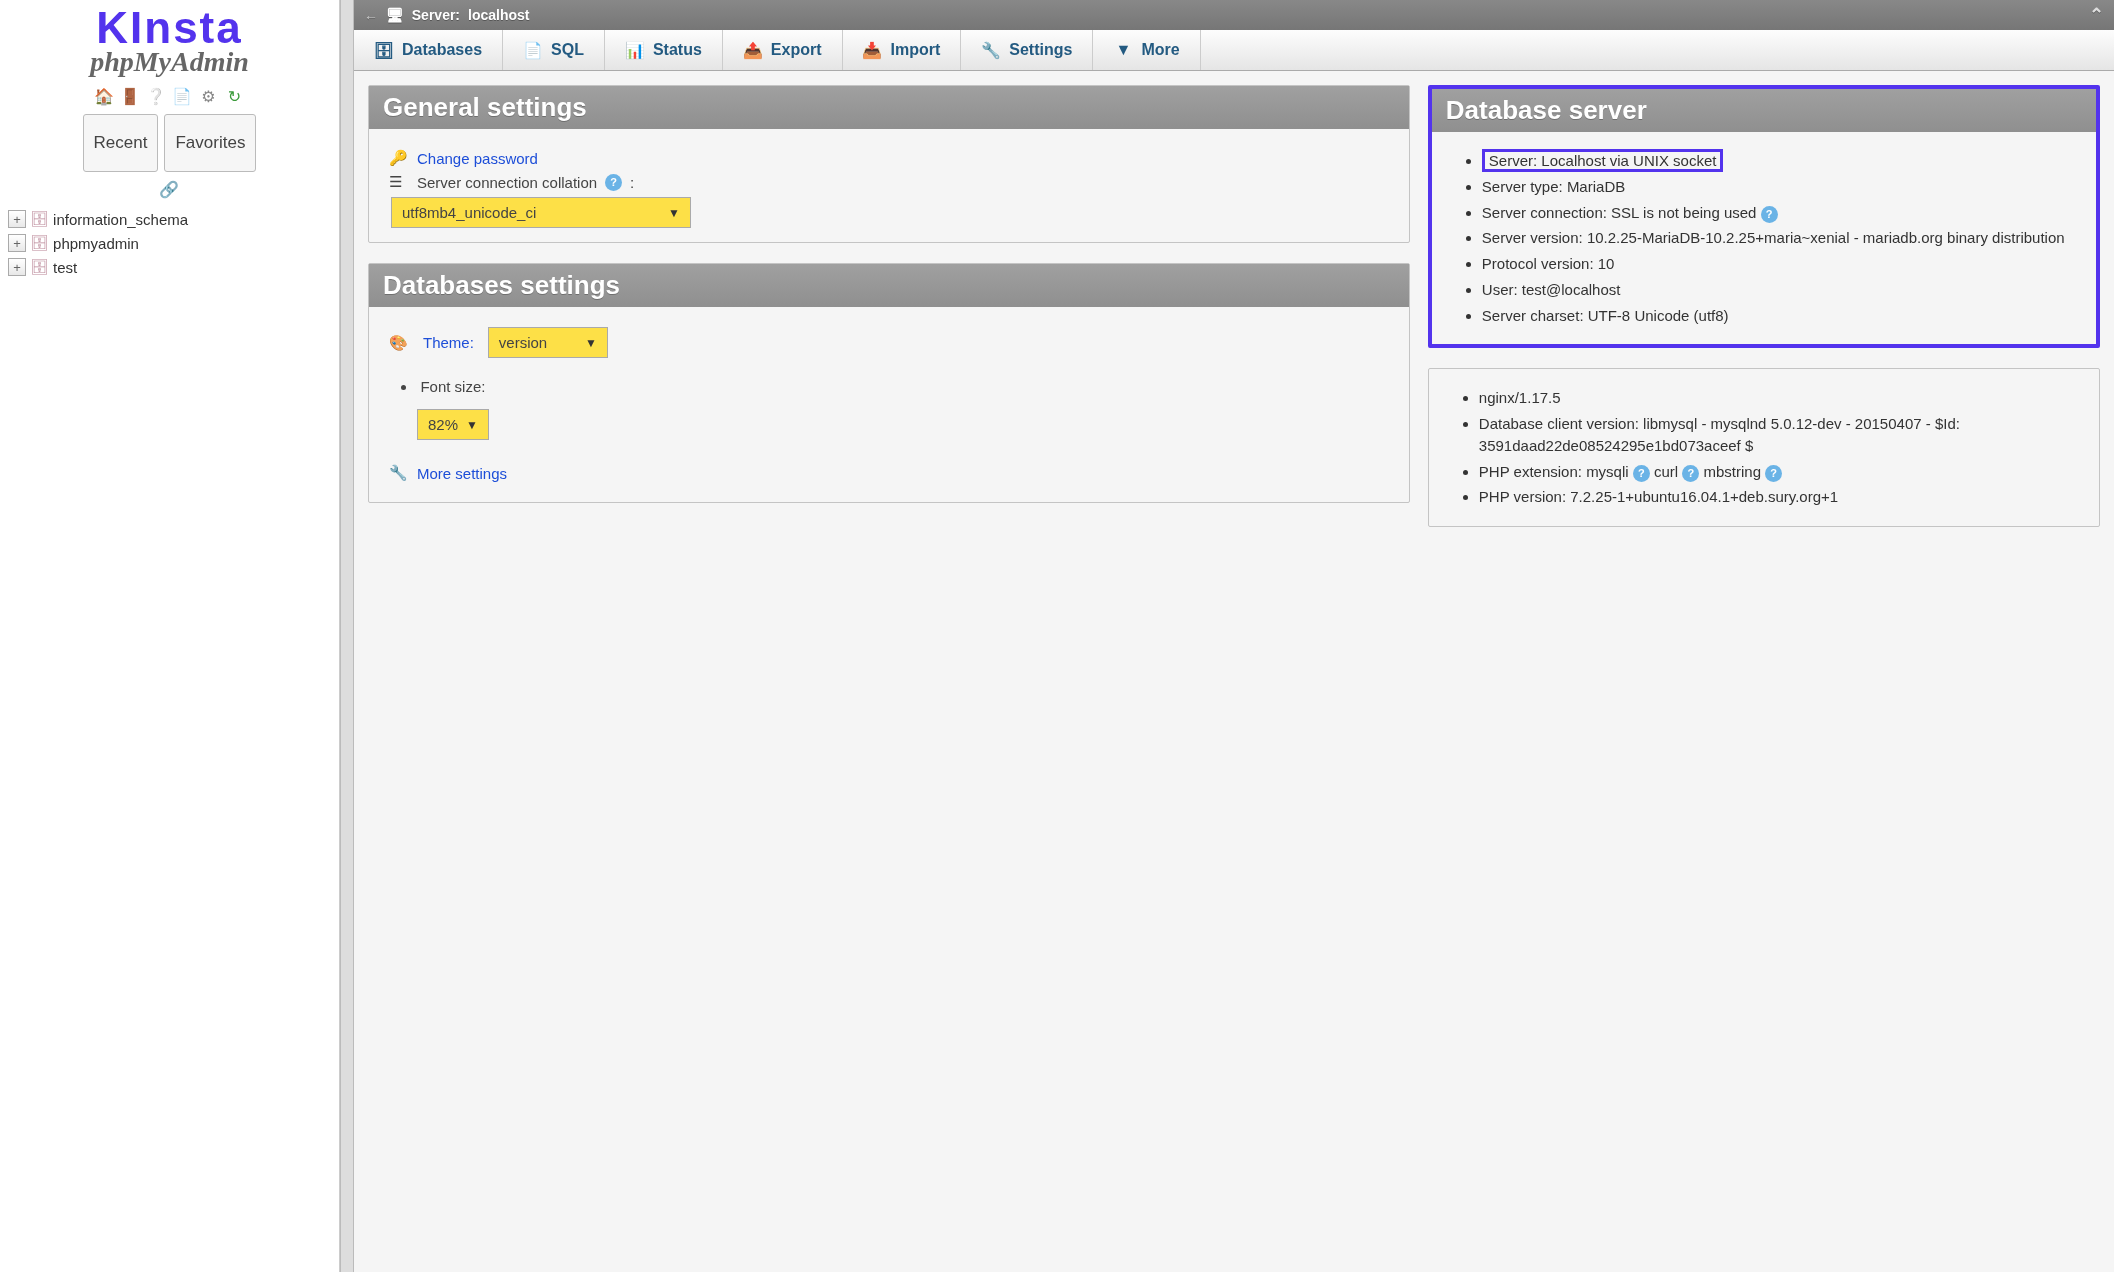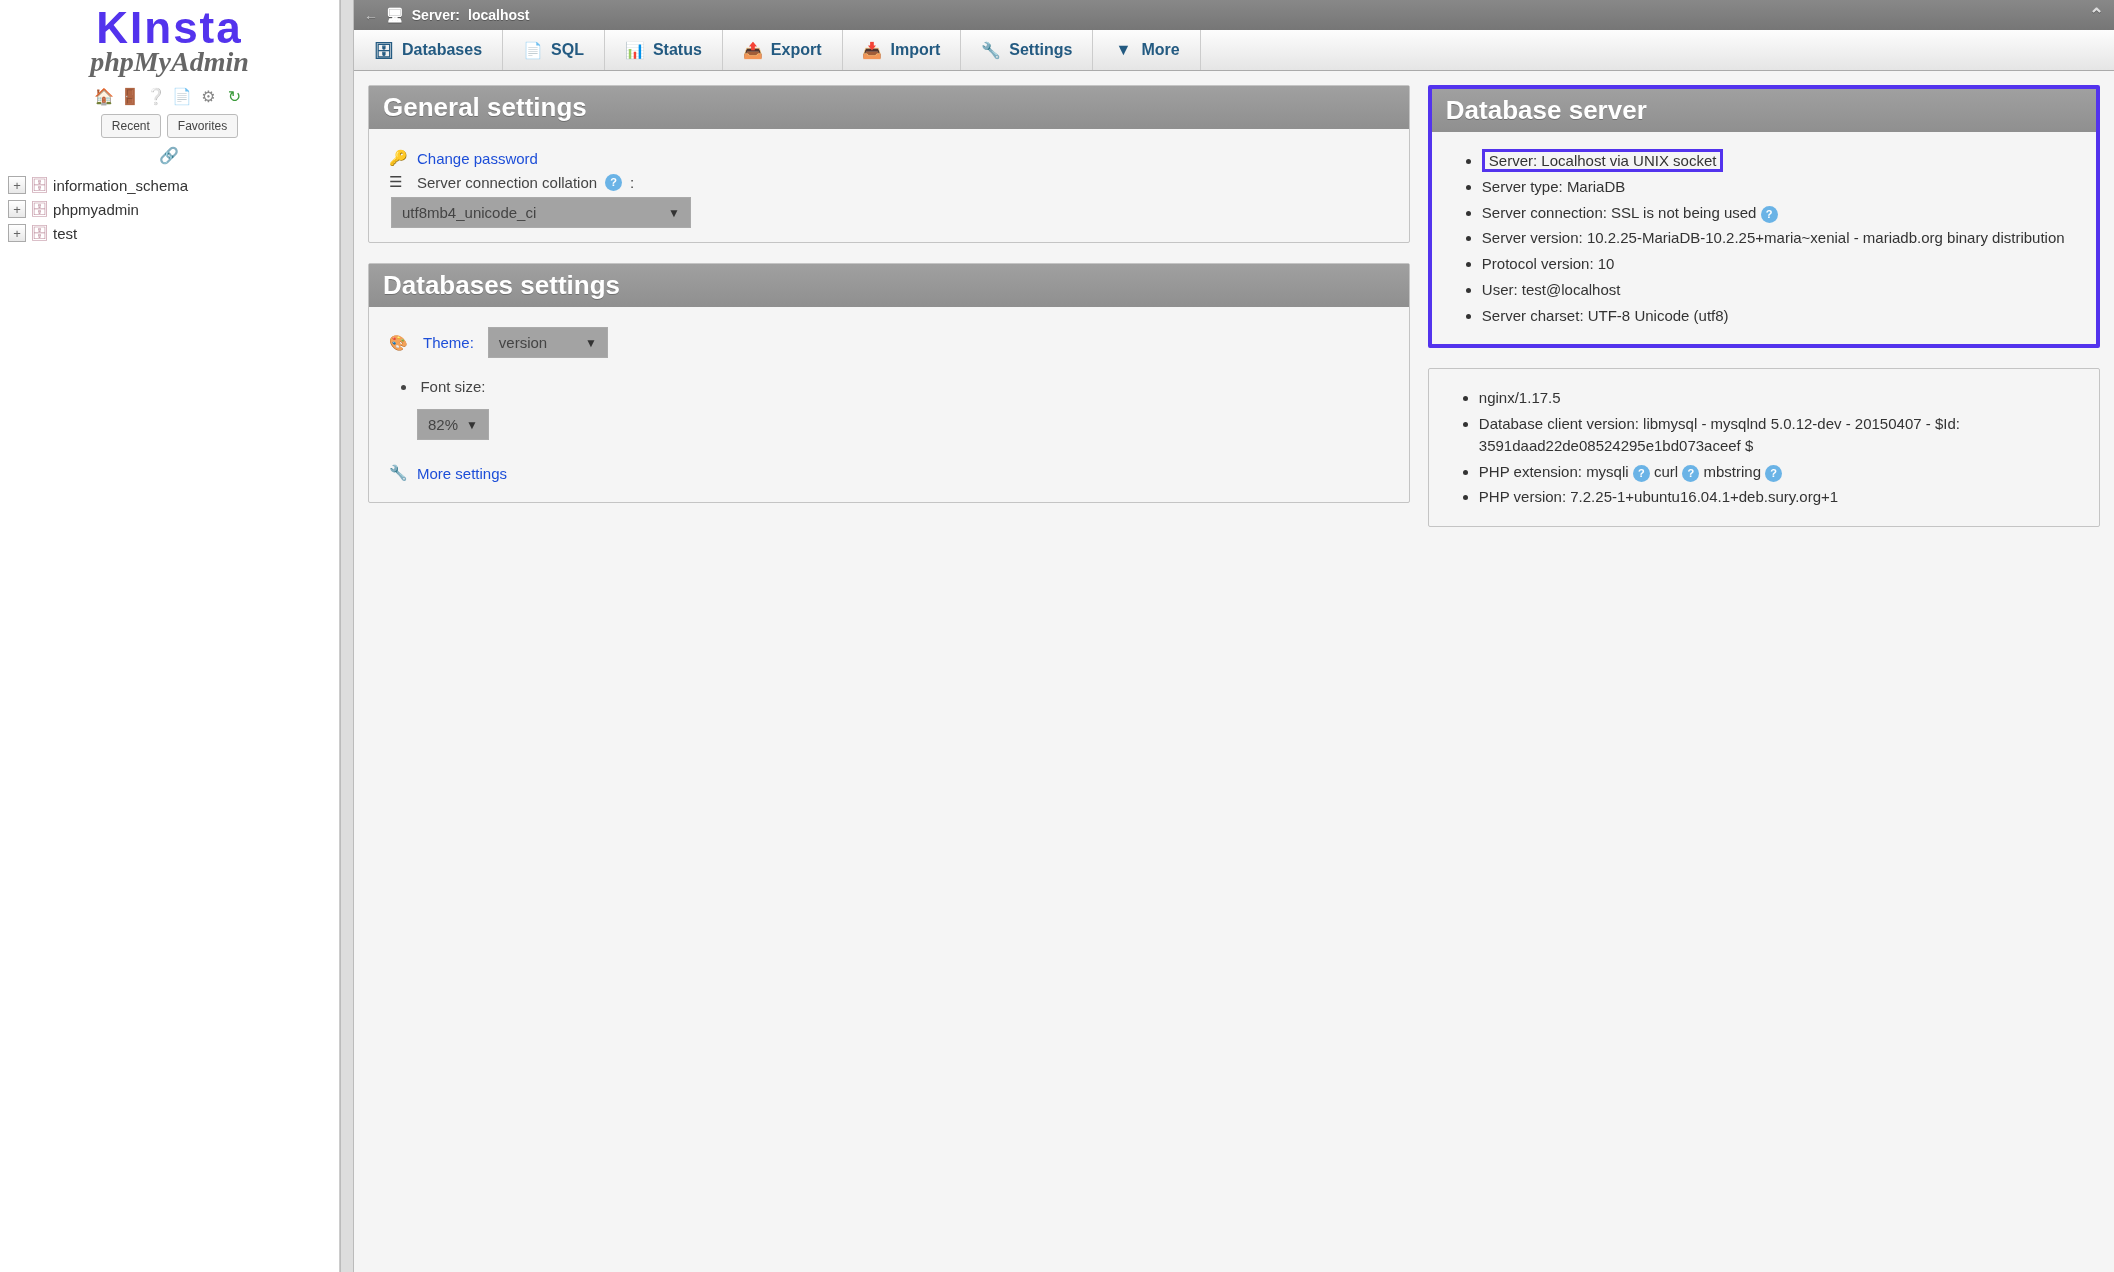--- a/index.html
+++ b/index.html
@@ -10,21 +10,21 @@
 
 .sidebar { width: 340px; flex-shrink: 0; background: #fff; border-right: 1px solid #ccc; position: relative; }
 .logo-area { text-align: center; padding: 6px 10px 0; }
 .kinsta-logo { font-family: sans-serif; font-weight: 900; font-size: 44px; color: #5333ed; letter-spacing: 2px; line-height: 1; }
 .phpmyadmin-sub { font-family: serif; font-style: italic; font-weight: bold; font-size: 28px; color: #666; margin-top: -4px; }
 
 .mini-icons { display: flex; justify-content: center; gap: 6px; margin: 8px 0; }
 .mini-icons span { width: 20px; height: 20px; display: inline-flex; align-items: center; justify-content: center; font-size: 16px; }
 
 .tab-buttons { display: flex; justify-content: center; gap: 6px; margin-bottom: 6px; }
-.tab-btn { background: #f6f6f6; border: 1px solid #bbb; border-radius: 3px; padding: 4px 10px; font-size: 12px; color: #444; cursor: pointer; }
+.tab-btn { background: #f6f6f6; border: 1px solid #bbb; border-radius: 3px; padding: 18px 10px; font-size: 17px; color: #444; cursor: pointer; }
 
 .link-chain { text-align: center; color: #aaa; font-size: 16px; padding: 2px 0 8px; }
 
 .db-tree { padding: 0 8px; }
 .tree-item { display: flex; align-items: center; gap: 4px; padding: 3px 0; font-size: 15px; color: #333; cursor: pointer; }
 .tree-expand { display: inline-flex; align-items: center; justify-content: center; width: 18px; height: 18px; border: 1px solid #aaa; background: linear-gradient(#fff,#e8e8e8); font-size: 13px; color: #666; }
 .tree-dbicon { color: #b89; font-size: 15px; }
 
 
 .splitter { width: 14px; background: #ddd; border-left: 1px solid #bbb; border-right: 1px solid #bbb; flex-shrink: 0; }
@@ -45,21 +45,21 @@
 .col-right { flex: 1; }
 
 .panel { background: #f5f5f5; border: 1px solid #c4c4c4; margin-bottom: 20px; border-radius: 2px; }
 .panel-header { background: linear-gradient(#a0a0a0,#8f8f8f); color: #fff; font-size: 26px; font-weight: bold; padding: 6px 14px; text-shadow: 0 1px 0 rgba(0,0,0,.25); }
 .panel-body { padding: 14px 20px; }
 
 .setting-row { display: flex; align-items: center; gap: 8px; margin: 6px 0; font-size: 15px; color: #444; }
 .setting-row .ricon { width: 20px; }
 .link { color: #1d4ed8; cursor: pointer; }
 
-.select-box { border: 1px solid #aaa; background: #a3a3a3; padding: 6px 10px; font-size: 15px; display: inline-flex; align-items: center; gap: 8px; min-width: 300px; justify-content: space-between; }
+.select-box { border: 1px solid #aaa; background: #fde047; padding: 6px 10px; font-size: 15px; display: inline-flex; align-items: center; gap: 8px; min-width: 300px; justify-content: space-between; }
 .select-box.small { min-width: 120px; }
 .select-box.tiny { min-width: 70px; }
 .darrow { font-size: 12px; color: #333; }
 
 .help-icon { display: inline-flex; width: 17px; height: 17px; border-radius: 50%; background: #6ab3e6; color: #fff; align-items: center; justify-content: center; font-size: 11px; font-weight: bold; }
 
 .info-list { list-style: disc; padding-left: 30px; }
 .info-list li { font-size: 15px; color: #333; margin: 4px 0; line-height: 1.45; }
 
 .highlight-panel { border: 4px solid #5333ed; }

